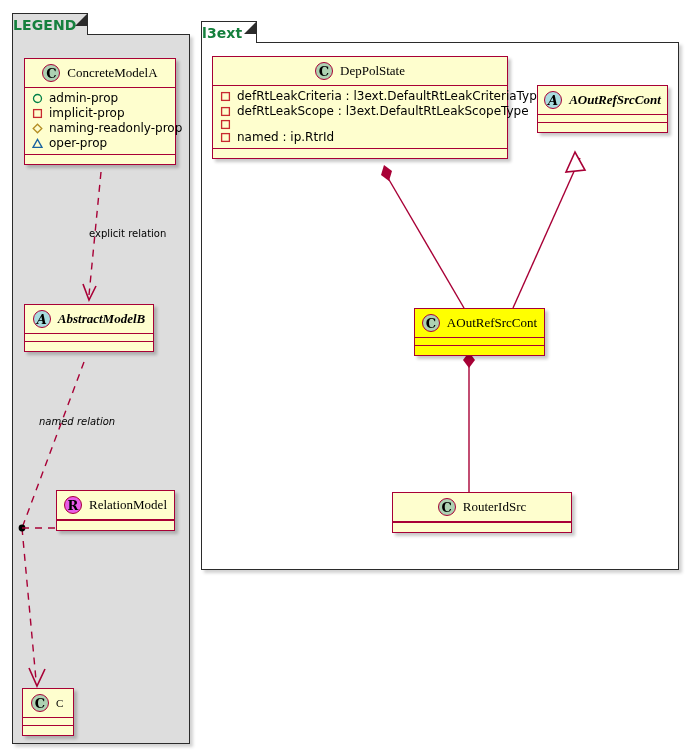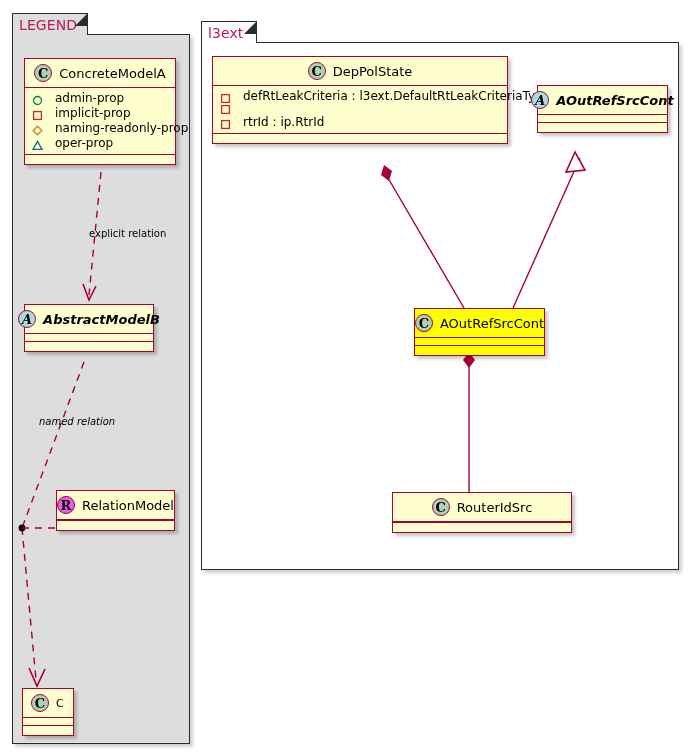--- a/index.html
+++ b/index.html
@@ -20,24 +20,24 @@
     position: absolute;
     box-sizing: border-box;
   }
   .pkg-tab {
     position: absolute;
     box-sizing: border-box;
     border: 1.6px solid #2b2b2b;
     border-bottom: none;
     background: #dddddd;
     font-size: 14px;
-    font-weight: normal;
-    color: #be185d;
+    font-weight: bold;
+    color: #15803d;
     line-height: 1;
-    padding: 4px 14px 4px 6px;
+    padding: 4px 14px 4px 0;
     letter-spacing: 0.1px;
     white-space: nowrap;
     z-index: 3;
   }
   .pkg-tab::after{
     content:"";
     position:absolute;
     right:-1px; top:-1px;
     width:0; height:0;
     border-left: 13px solid transparent;
@@ -68,35 +68,35 @@
     display: flex;
     align-items: center;
     justify-content: center;
     gap: 7px;
     padding: 5px 8px 5px 8px;
     font-size: 13px;
     color: #000000;
     white-space: nowrap;
   }
   .cls-title.left { justify-content: flex-start; }
-  .cls-title .nm { font-weight: normal; }
+  .cls-title .nm { font-weight: normal; font-family: Liberation Serif, serif; }
   .cls-title .nm.ital { font-style: italic; font-weight: bold; }
   .cls-sep {
     height: 0;
     border-top: 1.5px solid #A80036;
   }
   .cls-attrs {
     padding: 3px 6px 3px 7px;
     font-size: 12px;
     color: #000000;
     line-height: 15px;
   }
   .cls-attrs.empty { height: 7px; padding: 0; }
   .cls-footer { height: 9px; }
-  .attr { display: flex; align-items: flex-end; gap: 12px; white-space: nowrap; }
+  .attr { display: flex; align-items: center; gap: 6px; white-space: nowrap; }
 
   
   .badge {
     width: 18px; height: 18px;
     border-radius: 50%;
     display: inline-flex;
     align-items: center;
     justify-content: center;
     font-size: 13px;
     font-weight: bold;
@@ -250,28 +250,36 @@
           </svg>
         </span>
       <span>defRtLeakCriteria : l3ext.DefaultRtLeakCriteriaType</span>
     </div>
     <div class="attr">
       <span class="mk">
           <svg width="11" height="11" viewBox="0 0 11 11">
             <rect x="1.6" y="1.6" width="7.8" height="7.8" fill="none" stroke="#C82930" stroke-width="1.3"></rect>
           </svg>
         </span>
-    </div>
-    <div class="attr">
-      <span class="mk">
-          <svg width="11" height="11" viewBox="0 0 11 11">
-            <rect x="1.6" y="1.6" width="7.8" height="7.8" fill="none" stroke="#C82930" stroke-width="1.3"></rect>
-          </svg>
-        </span>
-      <span>rtrId : ip.RtrId</span>
+      <span>defRtLeakScope : l3ext.DefaultRtLeakScopeType</span>
+    </div>
+    <div class="attr">
+      <span class="mk">
+          <svg width="11" height="11" viewBox="0 0 11 11">
+            <rect x="1.6" y="1.6" width="7.8" height="7.8" fill="none" stroke="#C82930" stroke-width="1.3"></rect>
+          </svg>
+        </span>
+    </div>
+    <div class="attr">
+      <span class="mk">
+          <svg width="11" height="11" viewBox="0 0 11 11">
+            <rect x="1.6" y="1.6" width="7.8" height="7.8" fill="none" stroke="#C82930" stroke-width="1.3"></rect>
+          </svg>
+        </span>
+      <span>named : ip.RtrId</span>
     </div>
   </div>
   <div class="cls-sep"></div>
   <div class="cls-footer"></div>
 </div>
 
 <div class="cls" style="left:537px; top:85px; width:131px;">
   <div class="cls-title">
     <span class="badge badge-A">A</span>
     <span class="nm ital">AOutRefSrcCont</span>

